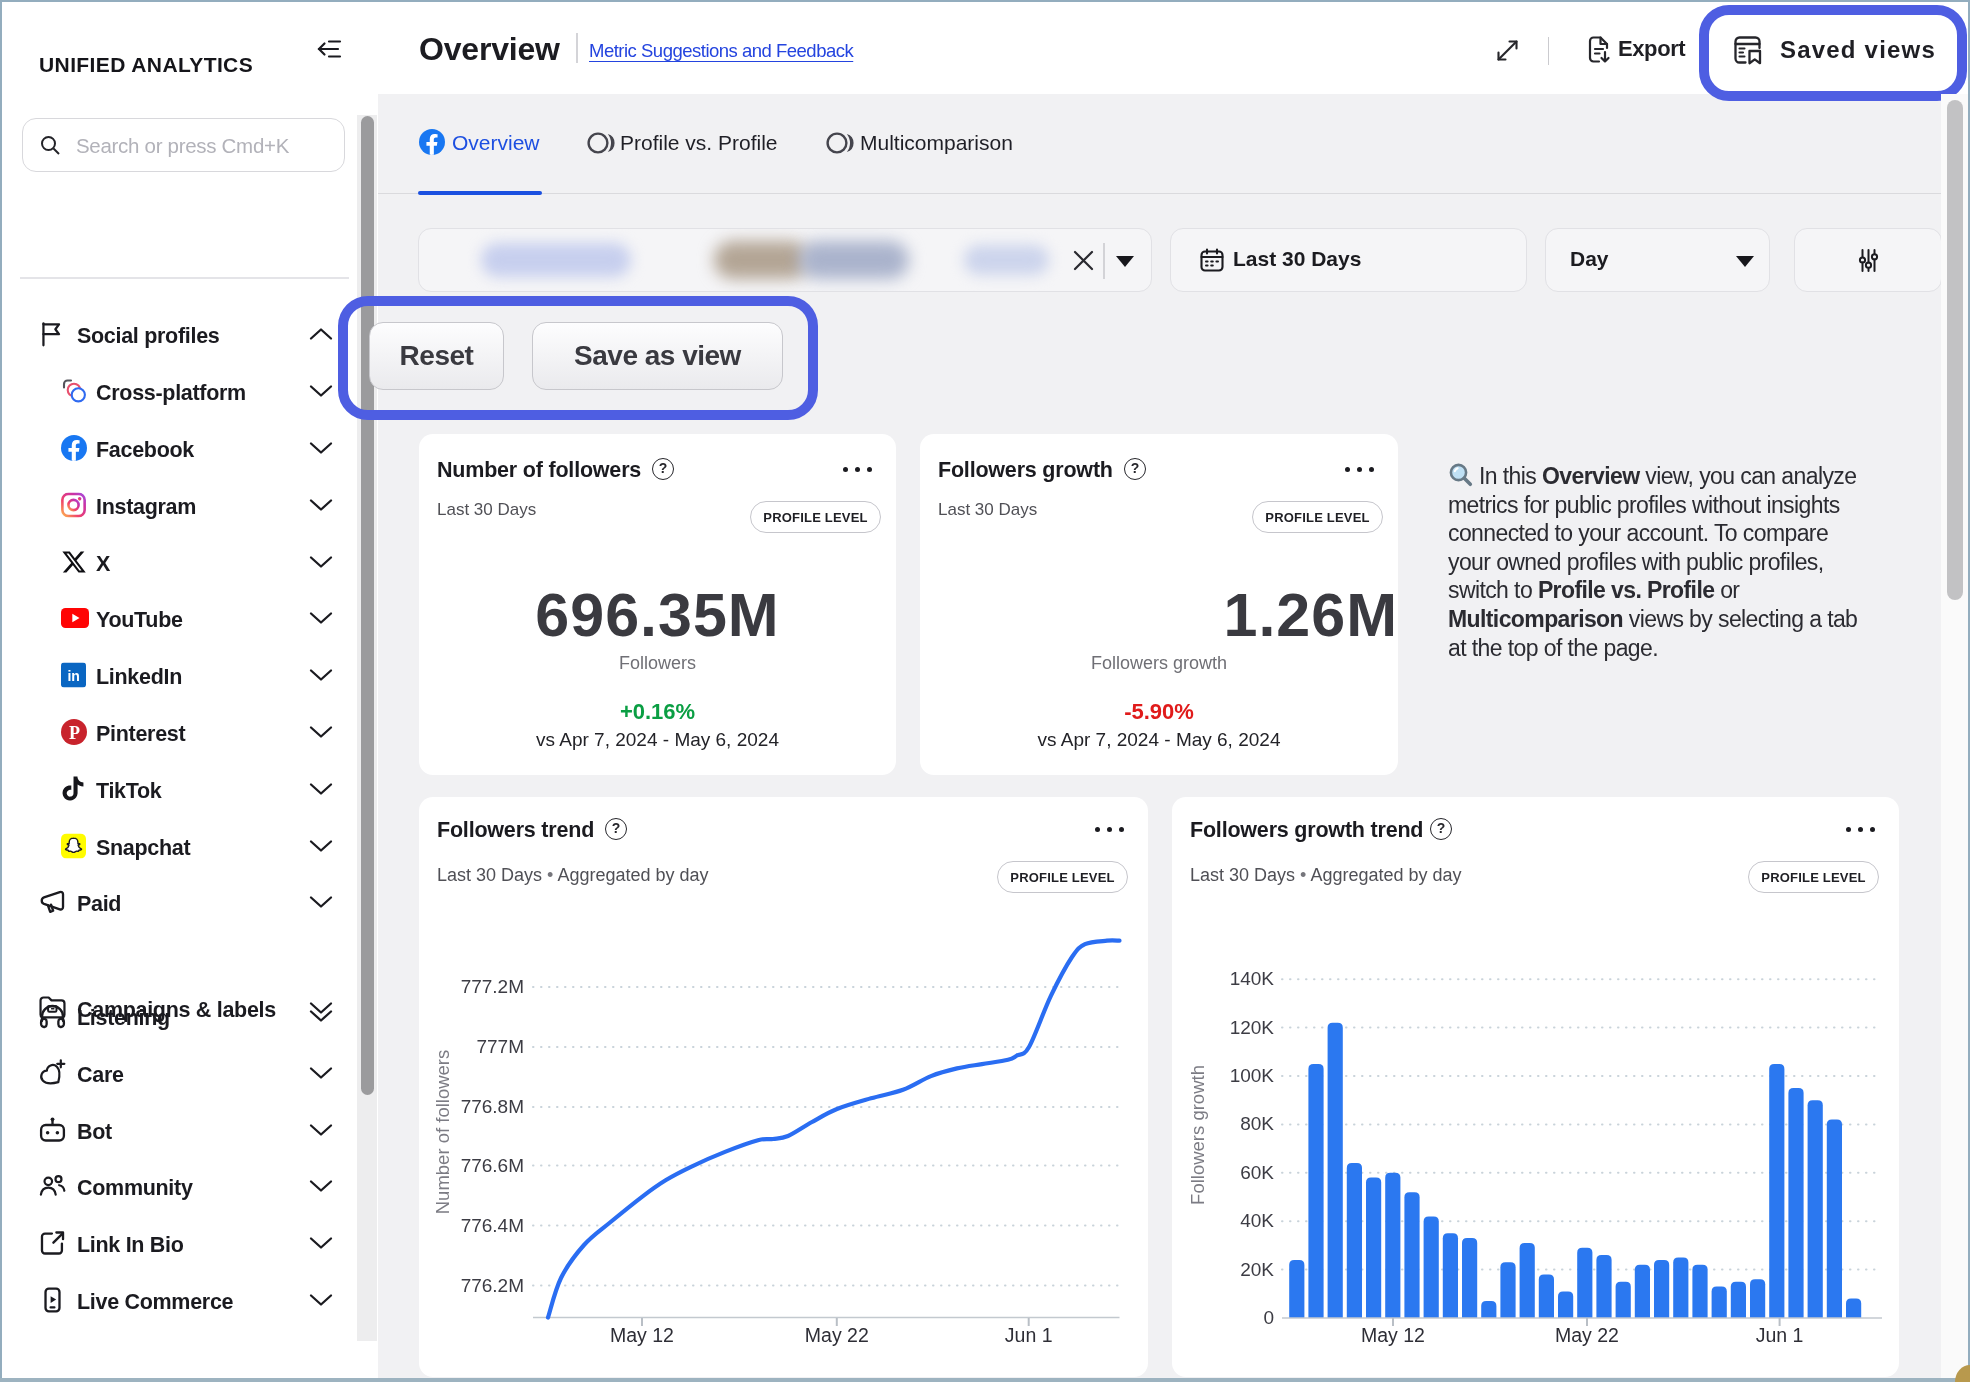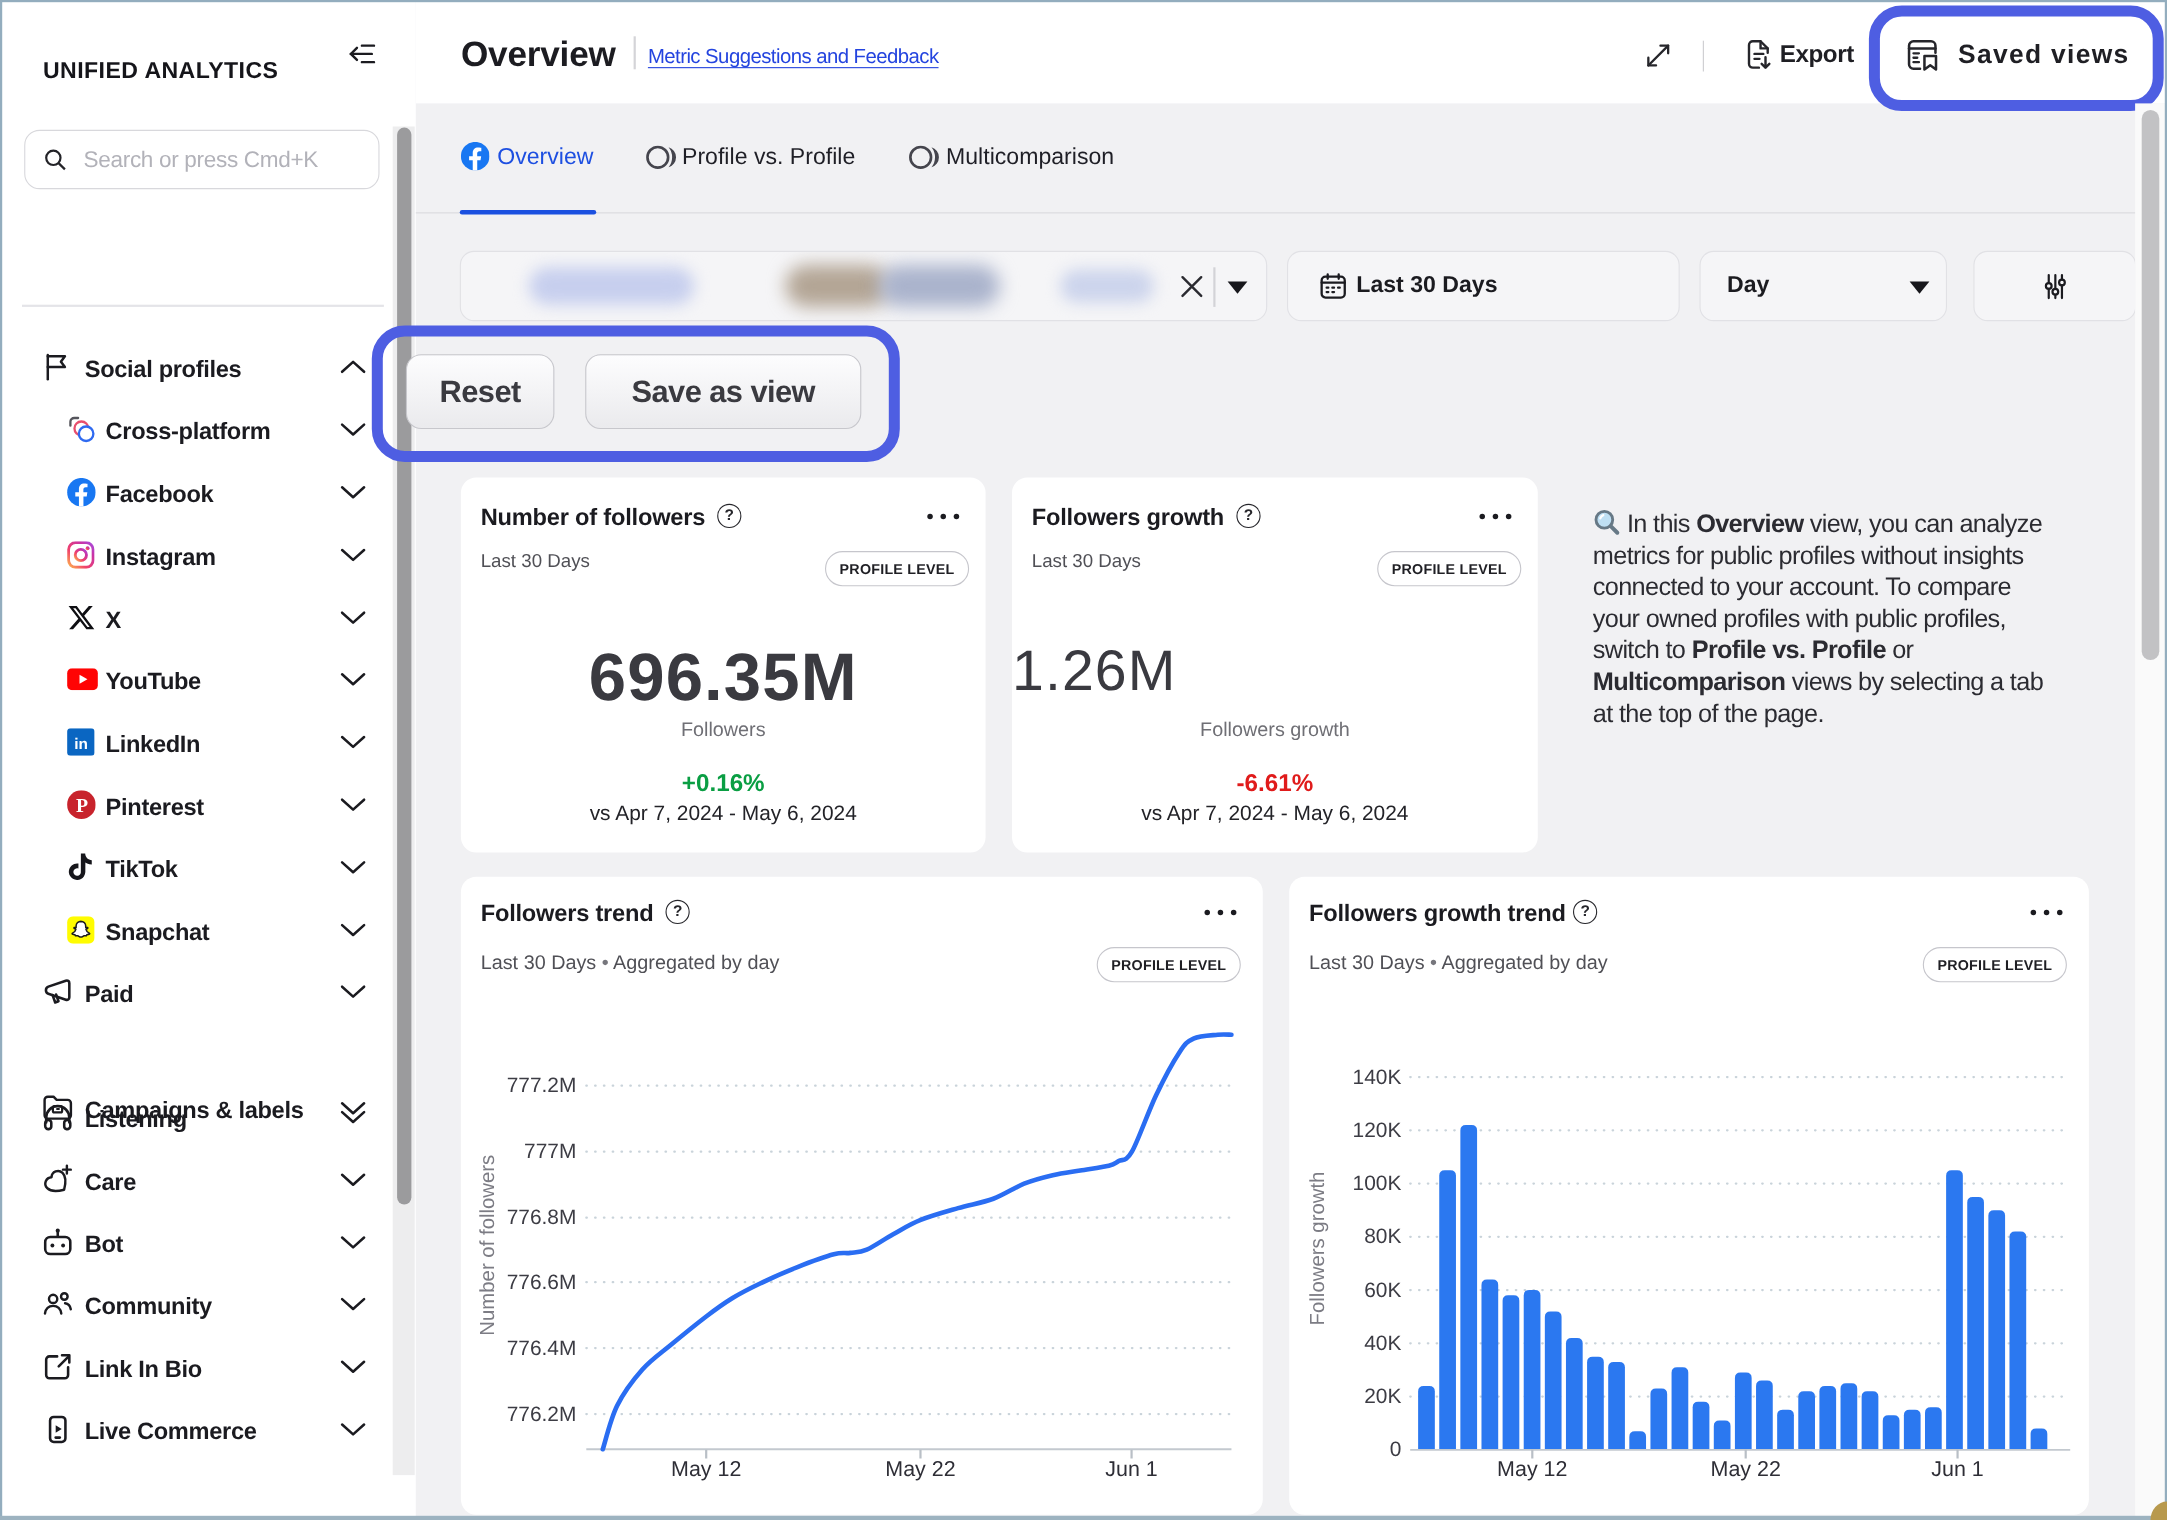--- a/index.html
+++ b/index.html
@@ -347,23 +347,23 @@
   <div class="card" style="left:920px;top:434px;width:478px;height:341px;">
     <div class="abs" style="left:18px;top:24px;font-weight:bold;font-size:21.5px;color:#1b1b20;letter-spacing:-0.2px;">Followers growth</div>
     <span class="qm abs" style="left:204px;top:24px;">?</span>
     <div class="dots" style="left:425px;top:32px;">
           <i></i>
           <i></i>
           <i></i>
         </div>
     <div class="abs" style="left:18px;top:66px;font-size:17px;color:#505056;">Last 30 Days</div>
     <div class="pill" style="left:332px;top:67px;width:131px;height:32px;">PROFILE LEVEL</div>
-    <div class="abs" style="left:0;top:146px;width:100%;text-align:left;font-weight:normal;font-size:52px;color:#3a3a40;letter-spacing:1px;">1.26M</div>
+    <div class="abs" style="left:0;top:146px;width:100%;text-align:right;font-weight:bold;font-size:61px;color:#3a3a40;letter-spacing:1px;">1.26M</div>
     <div class="abs" style="left:0;top:219px;width:100%;text-align:center;font-size:18px;color:#6f6f75;">Followers growth</div>
-    <div class="abs" style="left:0;top:265px;width:100%;text-align:center;font-weight:bold;font-size:22px;color:#e01b1b;">-6.61%</div>
+    <div class="abs" style="left:0;top:265px;width:100%;text-align:center;font-weight:bold;font-size:22px;color:#e01b1b;">-5.90%</div>
     <div class="abs" style="left:0;top:295px;width:100%;text-align:center;font-size:19px;color:#232328;">vs Apr 7, 2024 - May 6, 2024</div>
   </div>
   <div class="abs" style="left:1448px;top:462px;width:490px;font-size:23px;line-height:28.6px;color:#2b2b31;letter-spacing:-0.6px;">
     <svg style="vertical-align:-4px;margin-right:5px;" width="26" height="26" viewBox="0 0 26 26">
           <circle cx="10.5" cy="10.5" r="7.6" fill="#bfe0f4" stroke="#677986" stroke-width="2.6"></circle>
           <path d="M16.3 16.3l6 6" stroke="#677986" stroke-width="3.6" stroke-linecap="round"></path>
           <path d="M6.8 9.3a4.6 4.6 0 0 1 2.8-3" stroke="#fff" stroke-width="2" stroke-linecap="round" fill="none"></path>
         </svg><span>In this <b>Overview</b> view, you can analyze</span><br>
     <span>metrics for public profiles without insights</span><br>
     <span>connected to your account. To compare</span><br>

